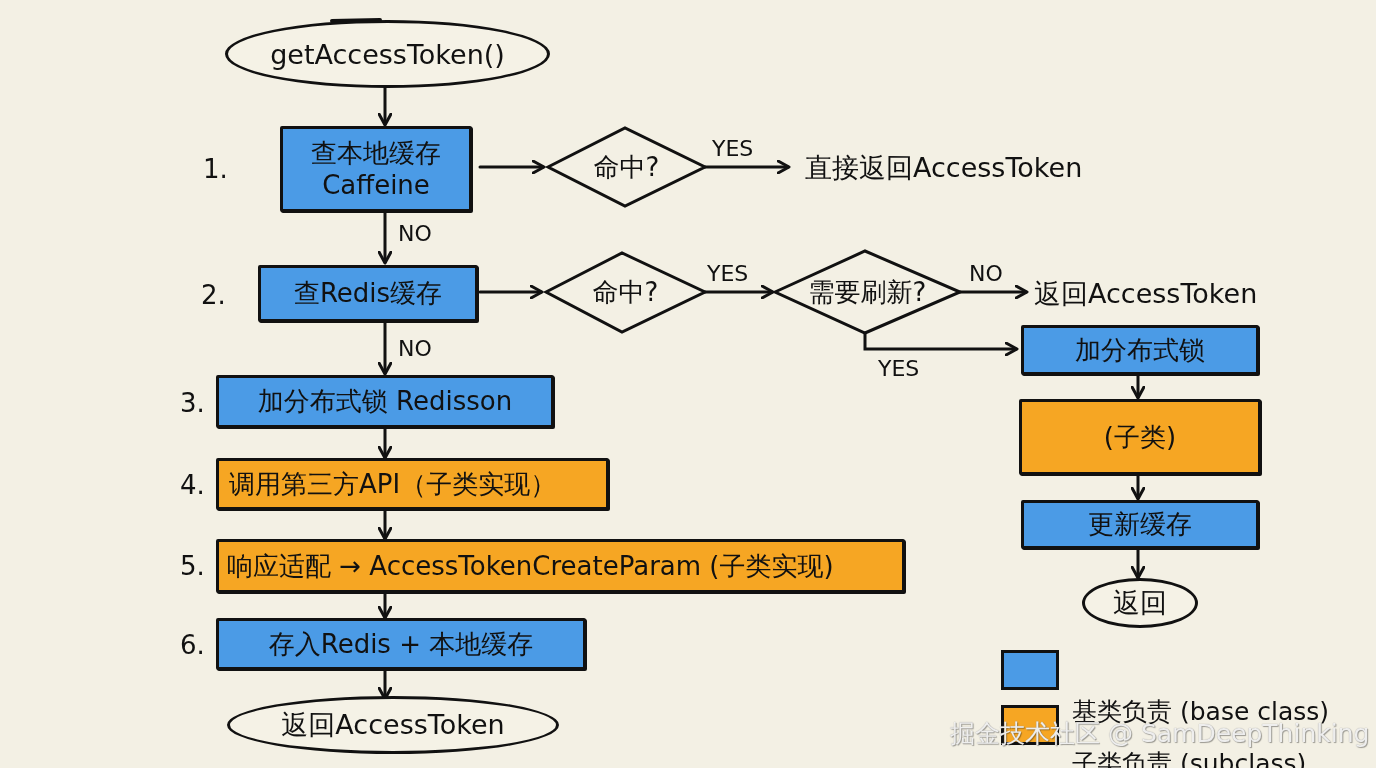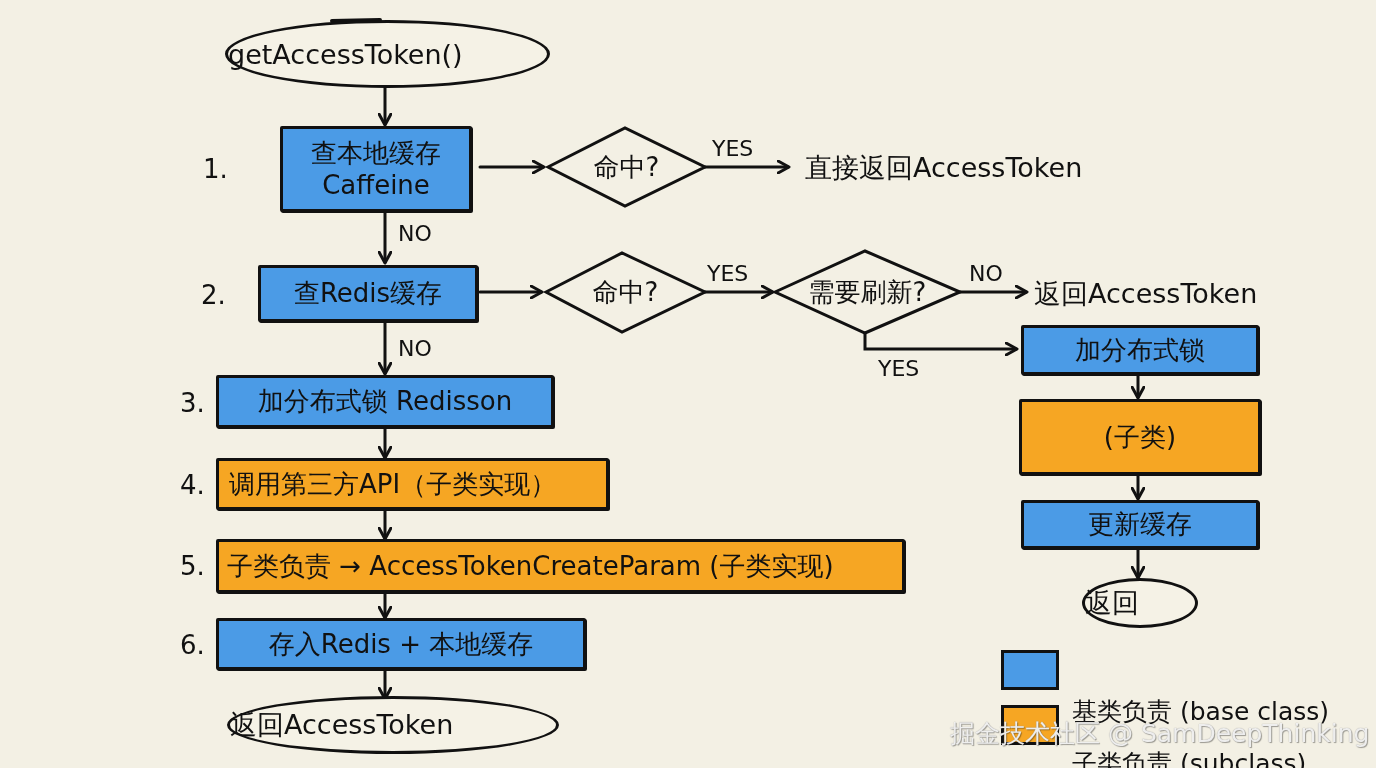--- a/index.html
+++ b/index.html
@@ -17,21 +17,21 @@
     border: 3px solid #111; border-radius: 2px;
     font-size: 26px; line-height: 1.25; text-align: center; white-space: nowrap;
     box-shadow: 1px 1px 0 #111;
   }
   .blue { background: #4b9be6; }
   .orange { background: #f6a623; }
   .ellipse {
     position: absolute; box-sizing: border-box;
     border: 3px solid #111; border-radius: 50%;
     background: #f5f2e6;
-    display: flex; align-items: center; 
+    display: flex; align-items: center; justify-content: center;
     font-size: 27px; white-space: nowrap;
   }
   .diamond-label {
     position: absolute; display: flex; align-items: center; justify-content: center;
     font-size: 26px; white-space: nowrap;
   }
   .lbl { position: absolute; font-size: 22px; white-space: nowrap; }
   .step { position: absolute; font-size: 26px; }
   .out { position: absolute; font-size: 27px; white-space: nowrap; }
   .legend-swatch {
@@ -105,21 +105,21 @@
 
 <div class="node blue" style="left:216px; top:375px; width:338px; height:53px;">
   <span>加分布式锁 Redisson</span>
 </div>
 
 <div class="node orange" style="left:216px; top:458px; width:393px; height:52px; align-items:flex-start; padding-left:10px;">
   <span>调用第三方API（子类实现）</span>
 </div>
 
 <div class="node orange" style="left:216px; top:539px; width:689px; height:54px; align-items:flex-start; padding-left:8px;">
-  <span>子类负责 → AccessTokenCreateParam (子类实现)</span>
+  <span>响应适配 → AccessTokenCreateParam (子类实现)</span>
 </div>
 
 <div class="node blue" style="left:216px; top:618px; width:370px; height:52px;">
   <span>存入Redis + 本地缓存</span>
 </div>
 
 <div class="ellipse" style="left:227px; top:696px; width:332px; height:58px;">
   <span>返回AccessToken</span>
 </div>
 

